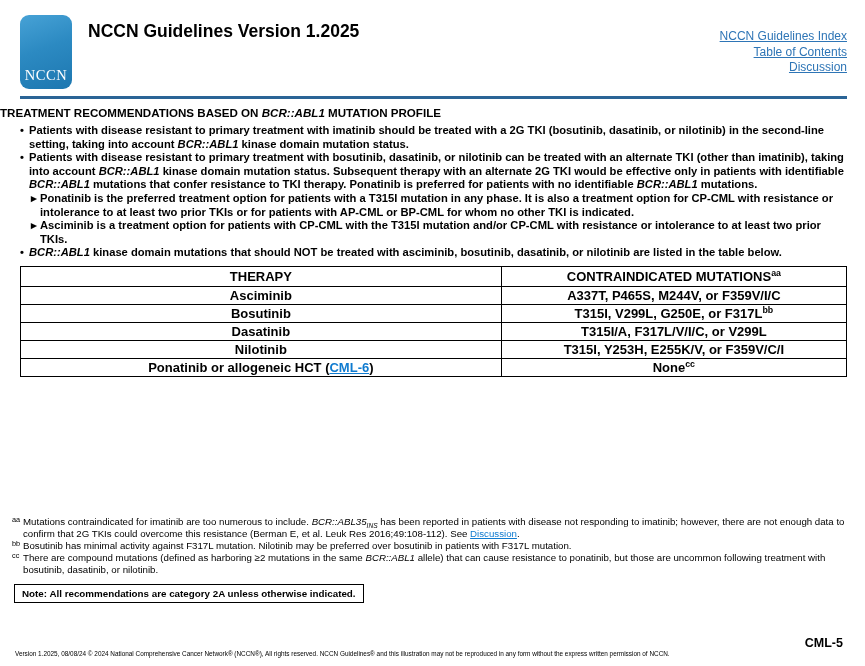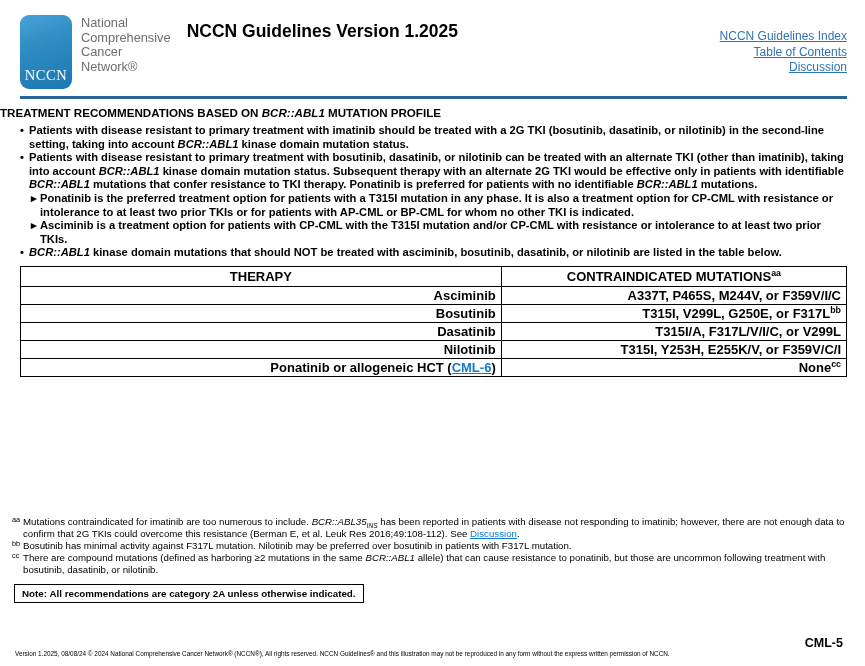--- a/index.html
+++ b/index.html
@@ -29,21 +29,21 @@
   .bullets{margin:5px 17px 0 20px;font-weight:bold;font-size:11.2px;line-height:13.6px;}
   .bullet{position:relative;padding-left:9px;}
   .bullet .marker{position:absolute;left:0;top:0;}
   .bullet.l2{margin-left:11px;}
   
   .rec-table{
     width:827px;margin:6px 18px 0 20px;border-collapse:collapse;
     font-size:13px;font-weight:bold;table-layout:fixed;
   }
   .rec-table th,.rec-table td{
-    border:1.6px solid #000;padding:1px 5px;height:15px;text-align:right;
+    border:1.6px solid #000;padding:1px 5px;height:15px;text-align:center;
     overflow:hidden;white-space:nowrap;
   }
   .rec-table th{text-align:center;height:17px;}
   .col-therapy{width:58.2%;}
   .col-mut{width:41.8%;}
   
   .footnotes{margin:139px 12px 0 12px;font-size:9.7px;line-height:11.9px;font-weight:normal;}
   .footnote{position:relative;padding-left:11px;}
   .fn-marker{position:absolute;left:0;top:-2px;font-size:7.3px;}
   
@@ -61,26 +61,20 @@
 </style>
 </head>
 <body>
 
 <div class="page">
 
   
   <div class="header">
     <div class="logo-box">
       <span>NCCN</span>
-    </div>
-    <div class="org">
-      <span class="org-line">National</span>
-      <span class="org-line">Comprehensive</span>
-      <span class="org-line">Cancer</span>
-      <span class="org-line">Network®</span>
     </div>
     <div class="titles">
       <div>NCCN Guidelines Version 1.2025</div>
     </div>
     <div class="links">
       <span class="hlink">NCCN Guidelines Index</span>
       <span class="hlink">Table of Contents</span>
       <span class="hlink">Discussion</span>
     </div>
   </div>

